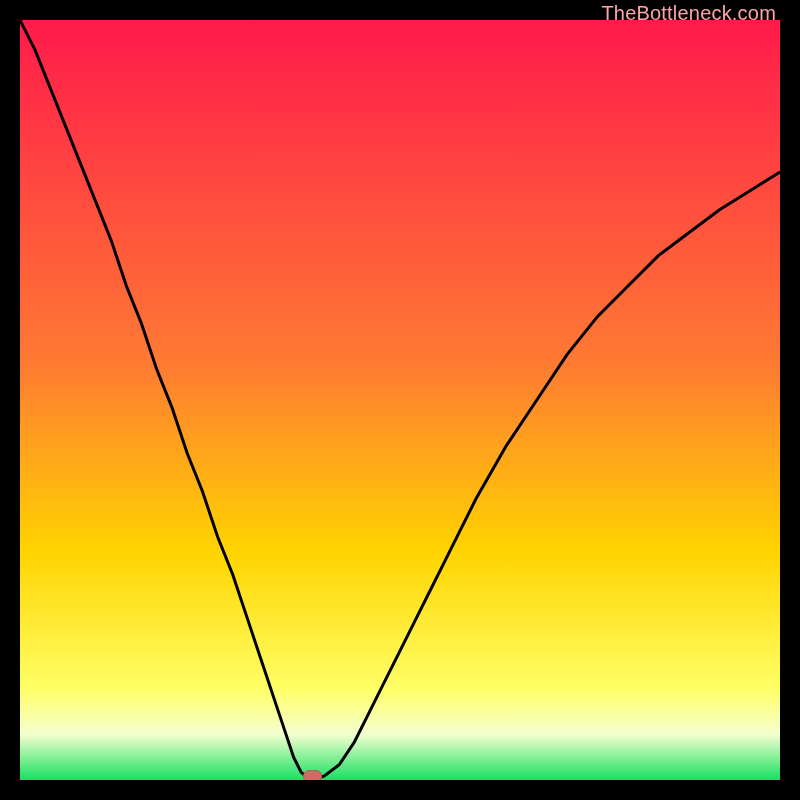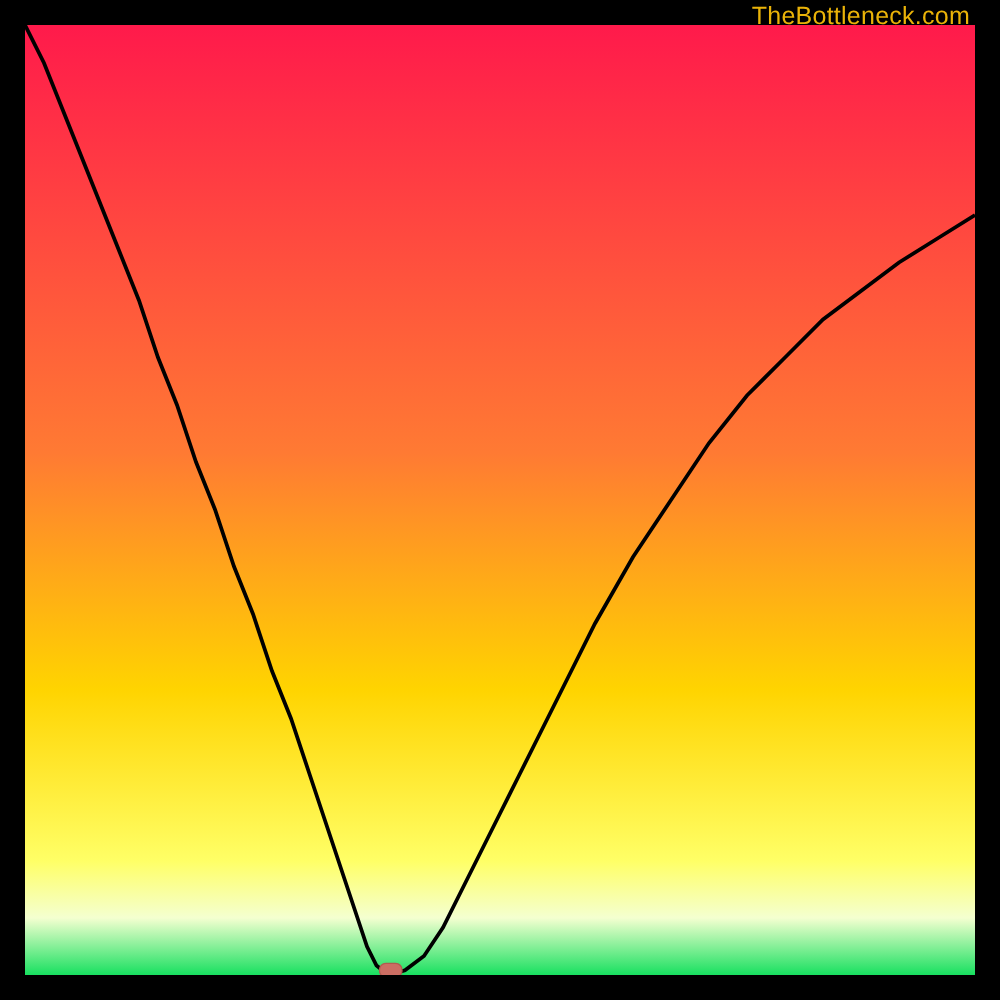--- a/index.html
+++ b/index.html
@@ -23,21 +23,21 @@
     position: absolute;
     left: 0;
     top: 0;
     width: 760px;
     height: 760px;
   }
   .watermark {
     position: absolute;
     top: 2px;
     right: 24px;
-    color: #eab308;
+    color: #fca5a5;
     font-size: 20px;
     font-weight: 500;
     letter-spacing: 0.2px;
   }
   svg {
     display: block;
   }
 </style>
 </head>
 <body>

